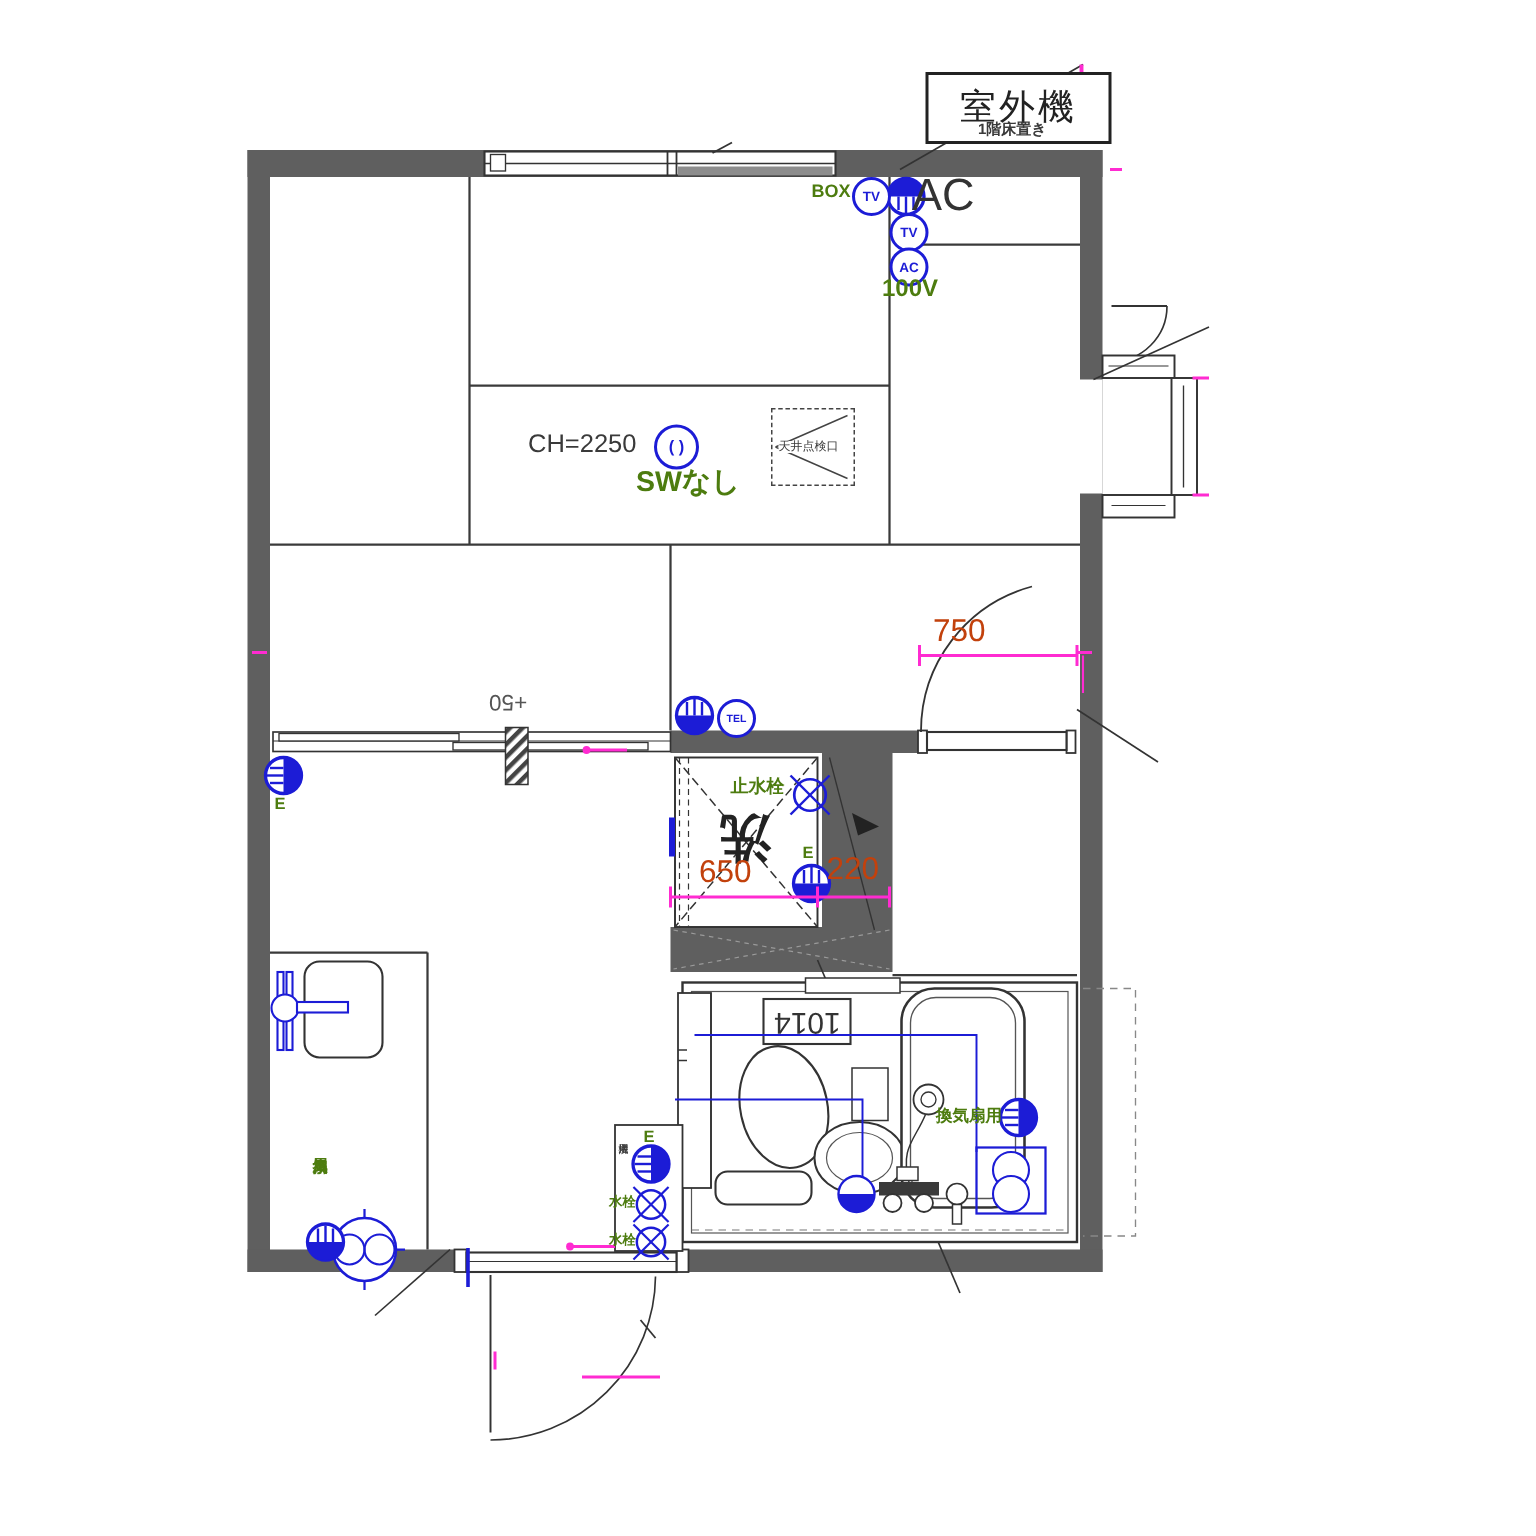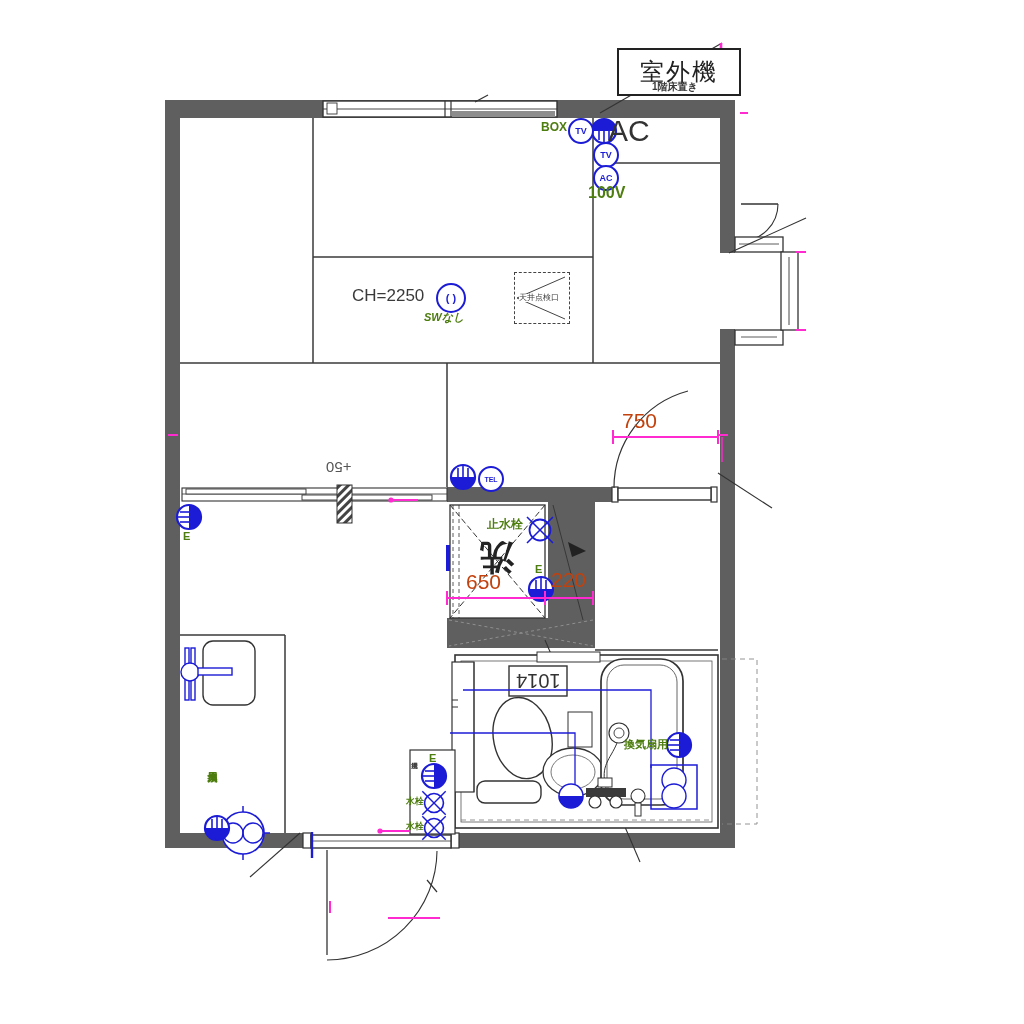--- a/index.html
+++ b/index.html
@@ -256,21 +256,21 @@
     </div>
 <div class="csym" style="left:593px;top:165px;width:22px;height:22px;font-size:9px;">
       <span>AC</span>
     </div>
 <div class="t blue" style="left:588px;top:185px;font-size:16px;">100V</div>
 
 <div class="t ink" style="left:352px;top:287px;font-size:17px;">CH=2250</div>
 <div class="csym" style="left:436px;top:283px;width:26px;height:26px;font-size:11px;">
       <span>( )</span>
     </div>
-<div class="t blue" style="left:424px;top:312px;font-size:11px;font-style:italic;">SWなし</div>
+<div class="t blue" style="left:424px;top:312px;font-size:19px;">SWなし</div>
 
 <div style="position:absolute;left:514px;top:272px;width:54px;height:50px;border:1.5px dashed #444;background:#fff;">
   <svg width="54" height="50" style="position:absolute;left:0;top:0;">
         <path d="M2,25 L50,4 M2,25 L50,46" stroke="#444" stroke-width="1" fill="none"></path>
       </svg>
   <span class="t ink" style="left:4px;top:21px;font-size:8px;background:#fff;">天井点検口</span>
 </div>
 
 <div class="t mag" style="left:622px;top:410px;font-size:21px;">750</div>
 <div class="t ink flip" style="left:326px;top:460px;font-size:15px;color:#555;">+50</div>

